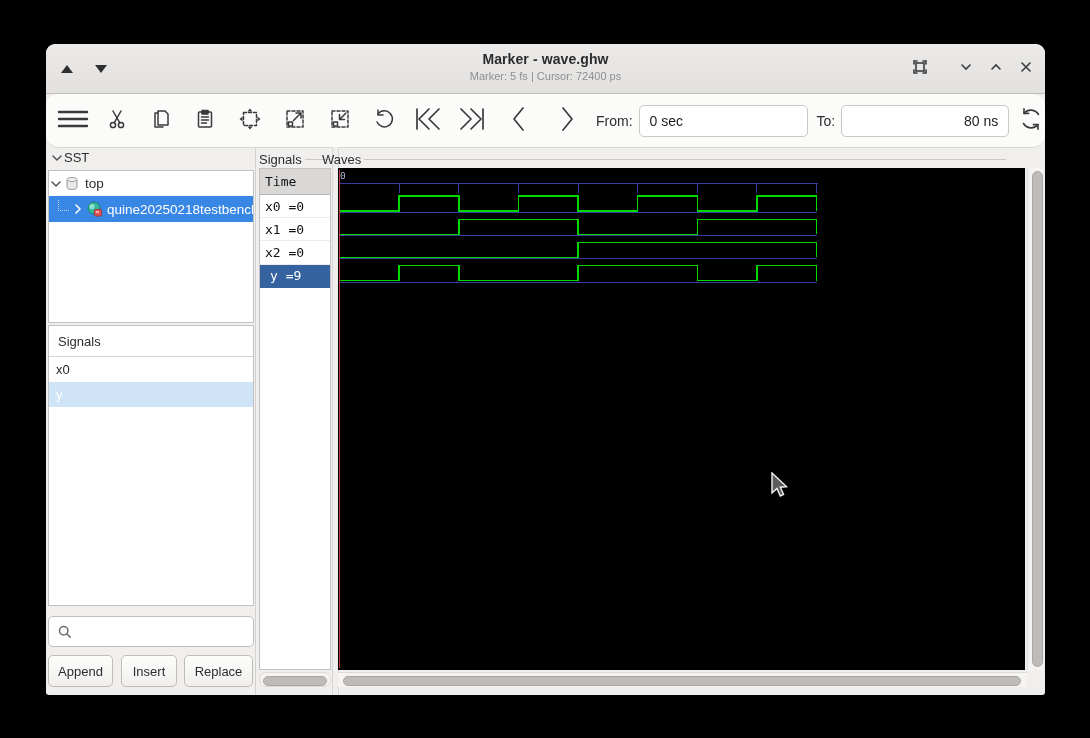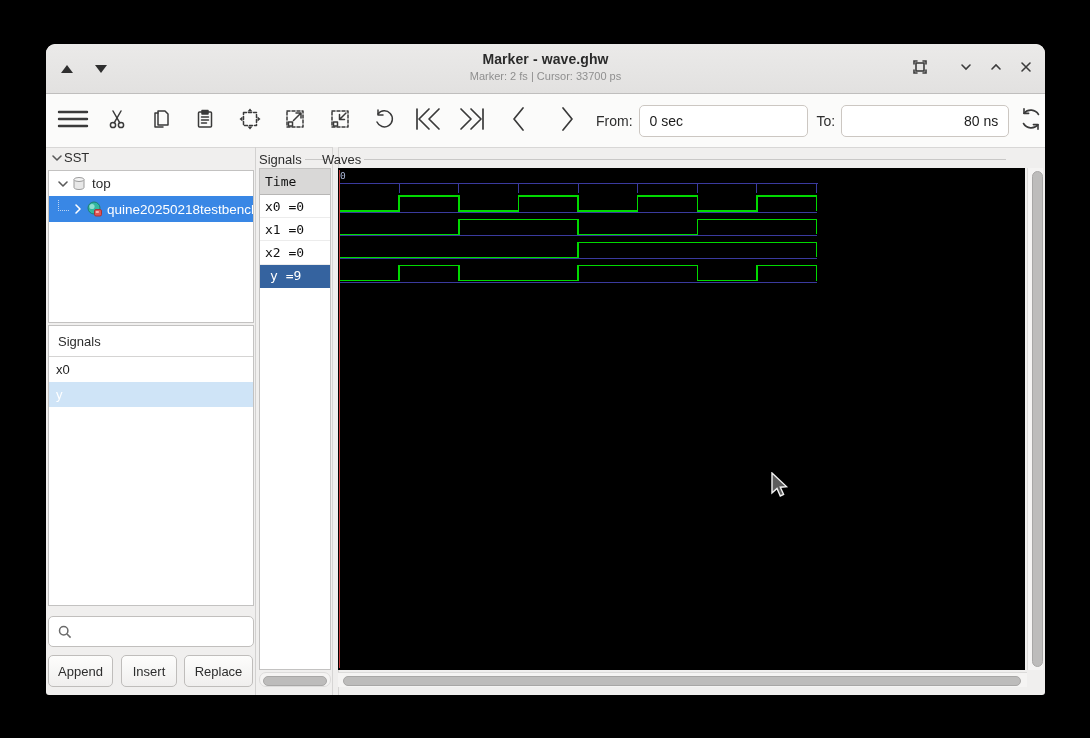--- a/index.html
+++ b/index.html
@@ -19,21 +19,21 @@
   .tri-down{width:0;height:0;border-left:6px solid transparent;border-right:6px solid transparent;
           border-top:8px solid #2f2f2f;}
   .tb-title{position:absolute;left:0;right:0;top:7px;text-align:center;font-size:14px;
             color:#2b2b2b;font-weight:700;letter-spacing:.1px;}
   .tb-sub{position:absolute;left:0;right:0;top:26px;text-align:center;font-size:11px;color:#8f8f8f;}
   .tb-ctl{position:absolute;top:11px;width:28px;height:28px;display:flex;align-items:center;
           justify-content:center;}
   .tb-ctl svg{stroke:#3c3c3c;stroke-width:1.6;fill:none;stroke-linecap:round;}
   
   .toolbar{position:absolute;left:0;top:50px;width:100%;height:53px;background:#fbfbfa;
-           border-bottom:1px solid #d8d7d6;display:flex;align-items:center;}
+           border-bottom:1px solid #d8d7d6;display:flex;align-items:center;border-radius:13px;}
   .ticon{width:26px;height:30px;display:flex;align-items:center;justify-content:center;flex:none;}
   .ticon svg{stroke:#3a3a3a;stroke-width:1.5;fill:none;stroke-linecap:round;stroke-linejoin:round;}
   .tlabel{font-size:14px;color:#2d2d2d;flex:none;}
   .tinput{flex:none;height:32px;border:1px solid #ccc7c2;border-radius:5px;background:#fff;
           font-size:14px;color:#1c1c1c;padding:0 10px;font-family:"Liberation Sans",sans-serif;
           box-sizing:border-box;outline:none;}
   
   .frame-label{font-size:13px;color:#2d2d2d;}
   .frame-line{height:1px;background:#c9c8c7;}
   
@@ -75,21 +75,21 @@
   <div id="window">
 
     <div class="titlebar">
       <div class="tb-btn" style="left:8px;">
           <div class="tri-up"></div>
         </div>
       <div class="tb-btn" style="left:42px;">
           <div class="tri-down"></div>
         </div>
       <div class="tb-title">Marker - wave.ghw</div>
-      <div class="tb-sub">Marker: 2 fs  |  Cursor: 33700 ps</div>
+      <div class="tb-sub">Marker: 5 fs  |  Cursor: 72400 ps</div>
       <div class="tb-ctl" style="left:860px;">
         <span><svg width="16" height="16" viewBox="0 0 16 16">
               <rect x="4" y="4" width="8" height="8"></rect>
               <path d="M2 5v-3h3M11 2h3v3M14 11v3h-3M5 14h-3v-3"></path>
             </svg></span>
       </div>
       <div class="tb-ctl" style="left:906px;">
         <span><svg width="14" height="14" viewBox="0 0 14 14">
               <path d="M3 5l4 4 4-4"></path>
             </svg></span>
@@ -193,21 +193,21 @@
     <div class="abs" style="left:0;top:103px;width:999px;height:548px;">
 
       <div class="abs" style="left:4px;top:3px;display:flex;align-items:center;">
         <span class="chev"><svg width="14" height="14" viewBox="0 0 14 14">
               <path d="M3 5l4 4 4-4"></path>
             </svg></span>
         <span class="frame-label">SST</span>
       </div>
 
       <div class="panel-box abs" style="left:2px;top:23px;width:206px;height:153px;">
-        <div class="tree-row" style="padding-left:7px;">
+        <div class="tree-row" style="padding-left:0;">
           <span class="chev"><svg width="14" height="14" viewBox="0 0 14 14">
                 <path d="M3 5l4 4 4-4"></path>
               </svg></span>
           <span style="width:18px;display:flex;justify-content:center;">
             <svg width="14" height="15" viewBox="0 0 14 15">
                 <path d="M2 3.5v8c0 1.1 2.2 2 5 2s5-.9 5-2v-8" fill="#e8e8e8" stroke="#9a9a9a"></path>
                 <ellipse cx="7" cy="3.5" rx="5" ry="2" fill="#f4f4f4" stroke="#9a9a9a"></ellipse>
               </svg>
           </span>
           <span style="margin-left:4px;">top</span>

